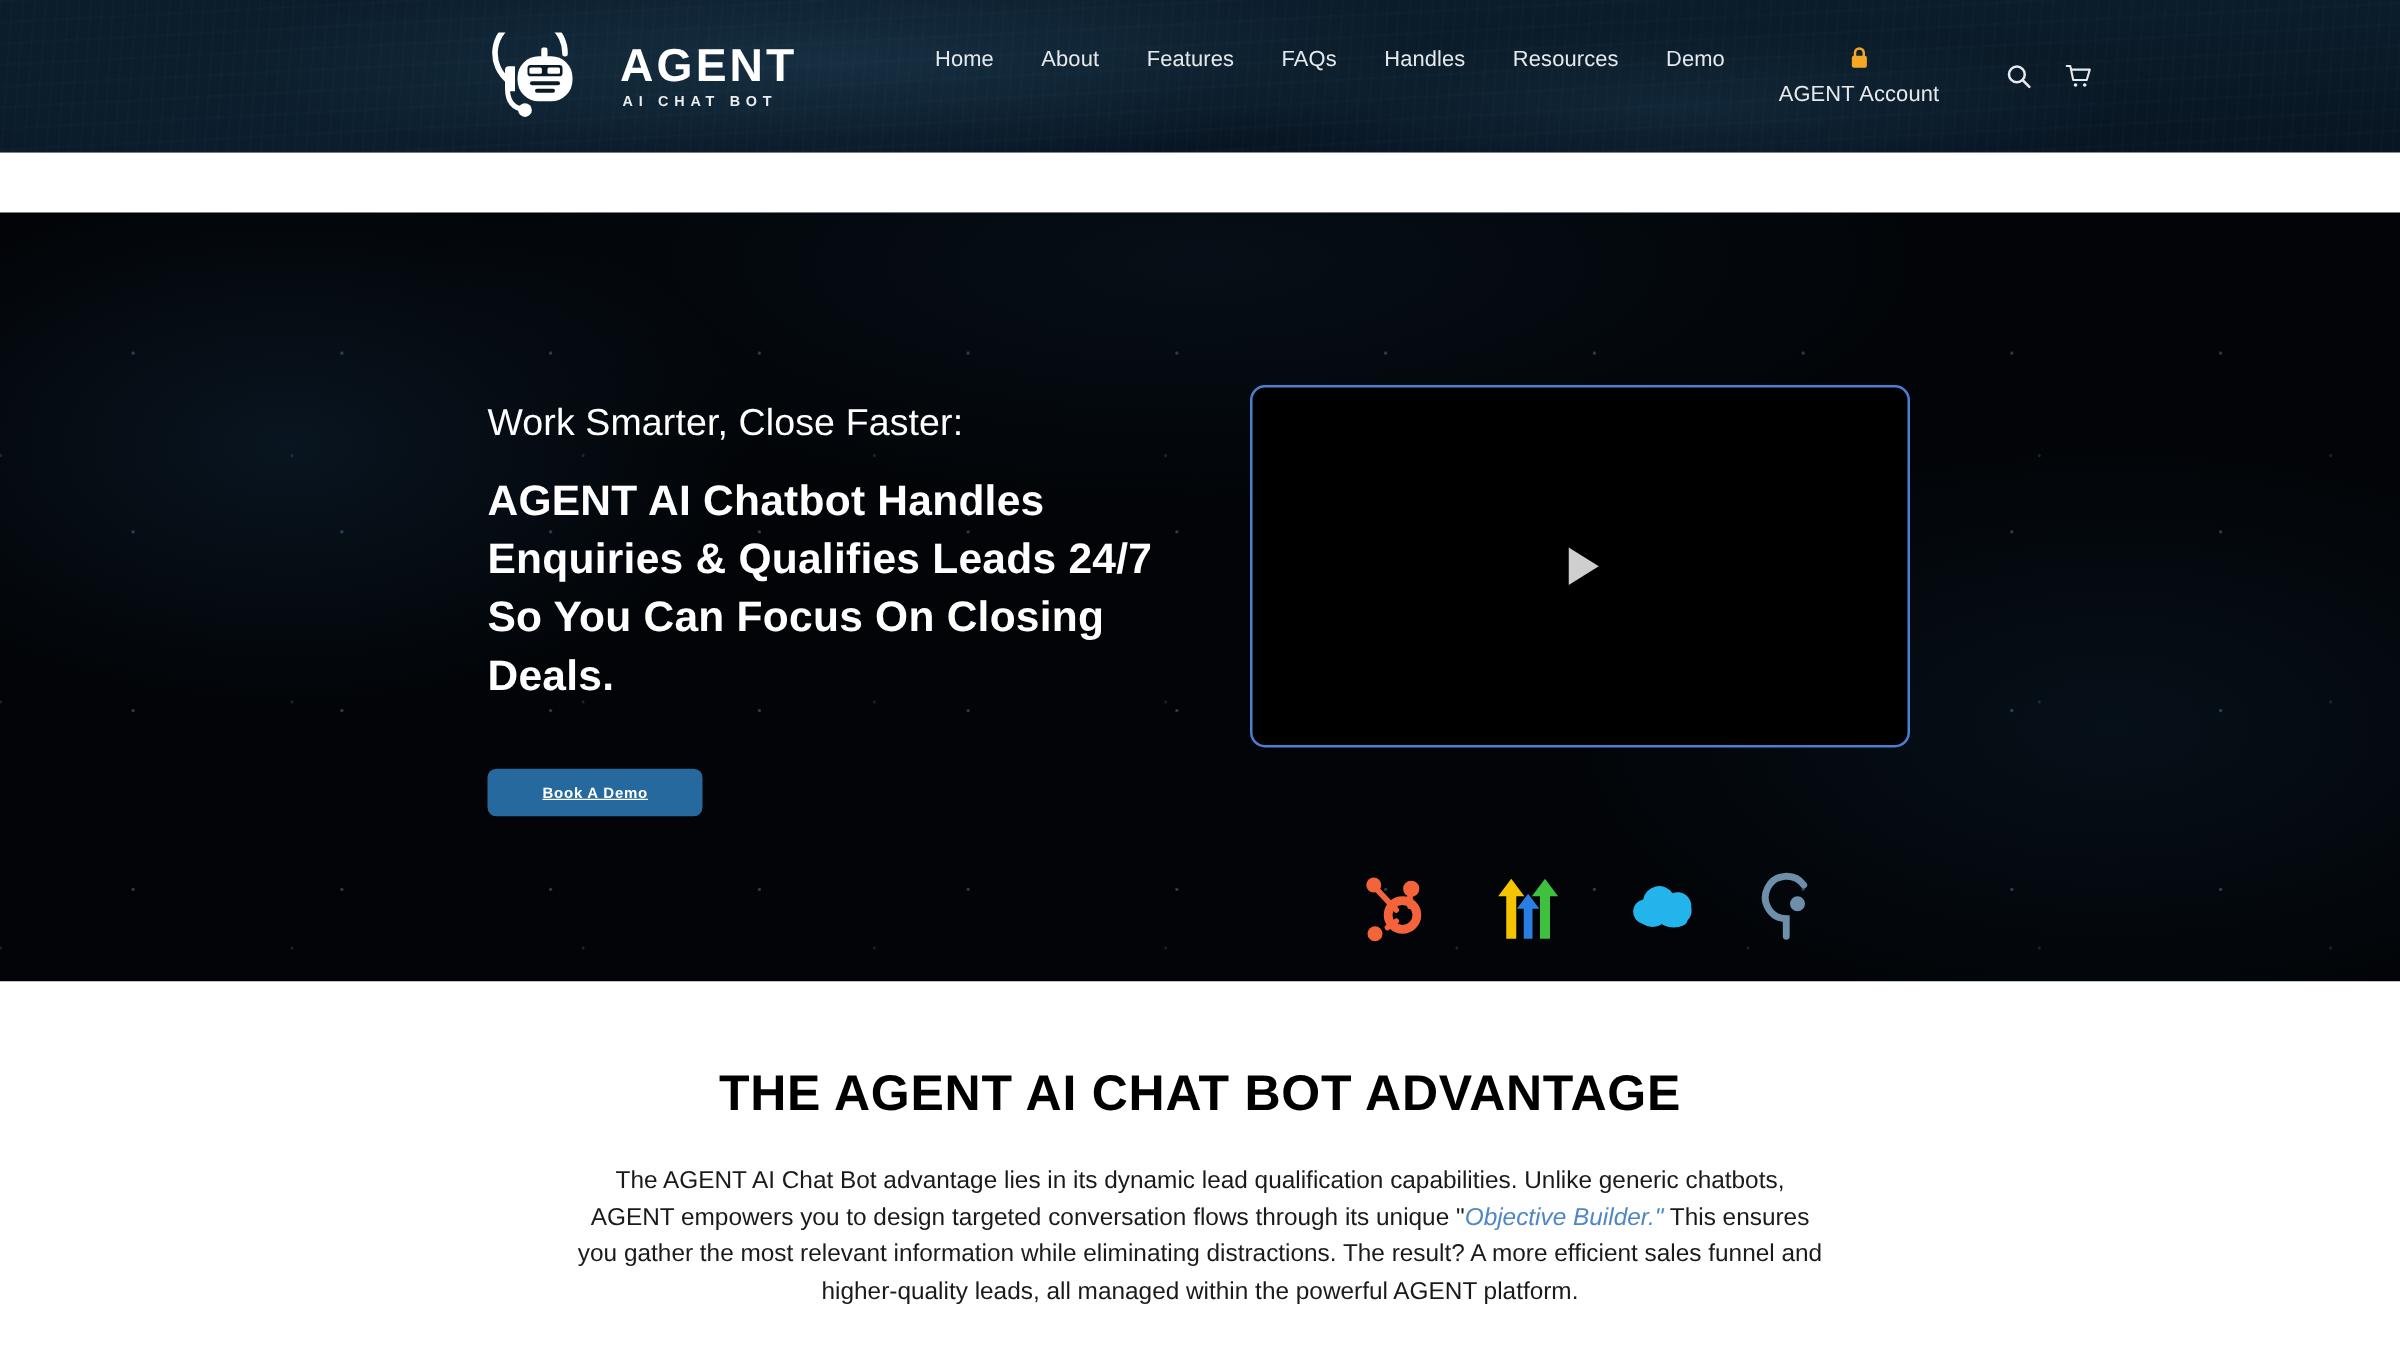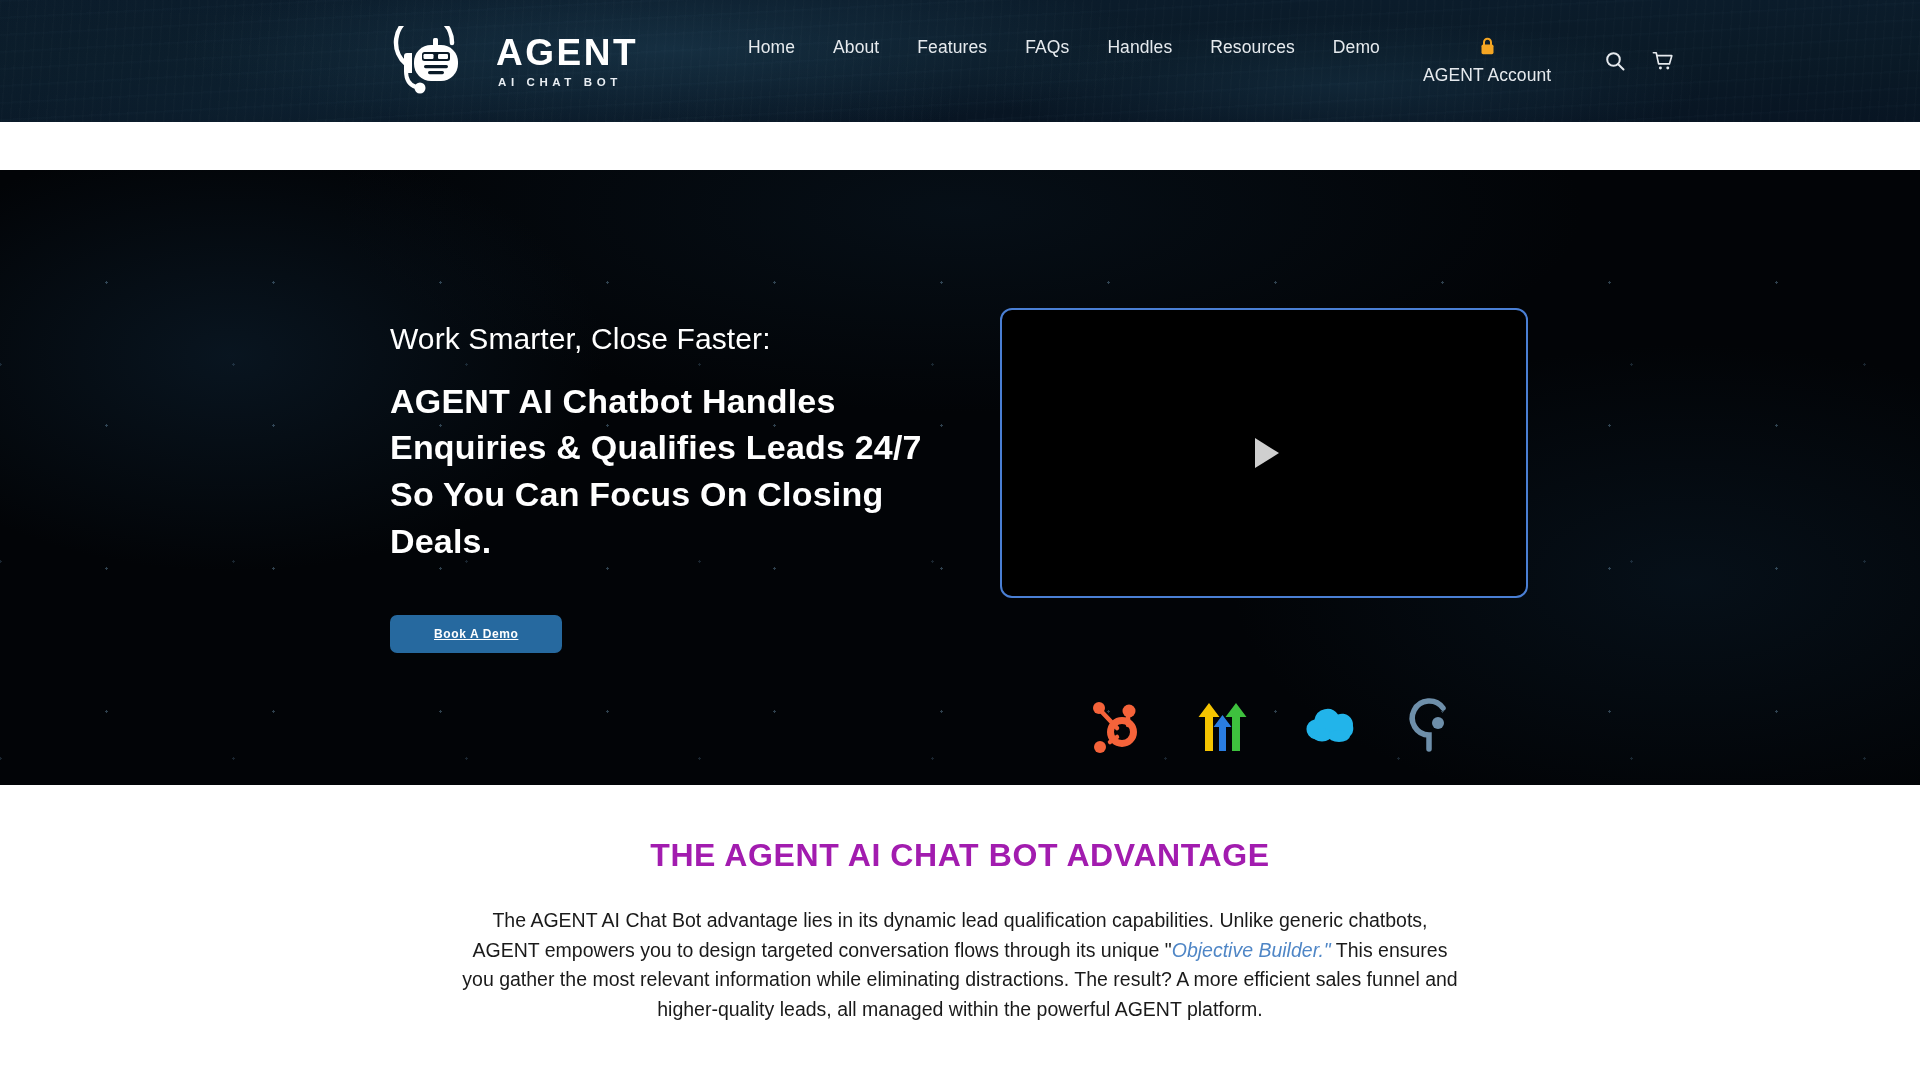--- a/index.html
+++ b/index.html
@@ -219,25 +219,25 @@
   
   .advantage {
     position: absolute;
     top: 785px; left: 0;
     width: 1920px;
     height: 295px;
     background: #ffffff;
   }
   .advantage-title {
     text-align: center;
-    font-size: 32px;
+    font-size: 40px;
     font-weight: 700;
-    color: #a21caf;
+    color: #000000;
     letter-spacing: 0.6px;
-    margin-top: 52px;
+    margin-top: 68px;
   }
   .advantage-body {
     width: 1000px;
     margin: 32px auto 0;
     text-align: center;
     font-size: 19.5px;
     line-height: 1.52;
     color: #1a1a1a;
     font-weight: 400;
   }

